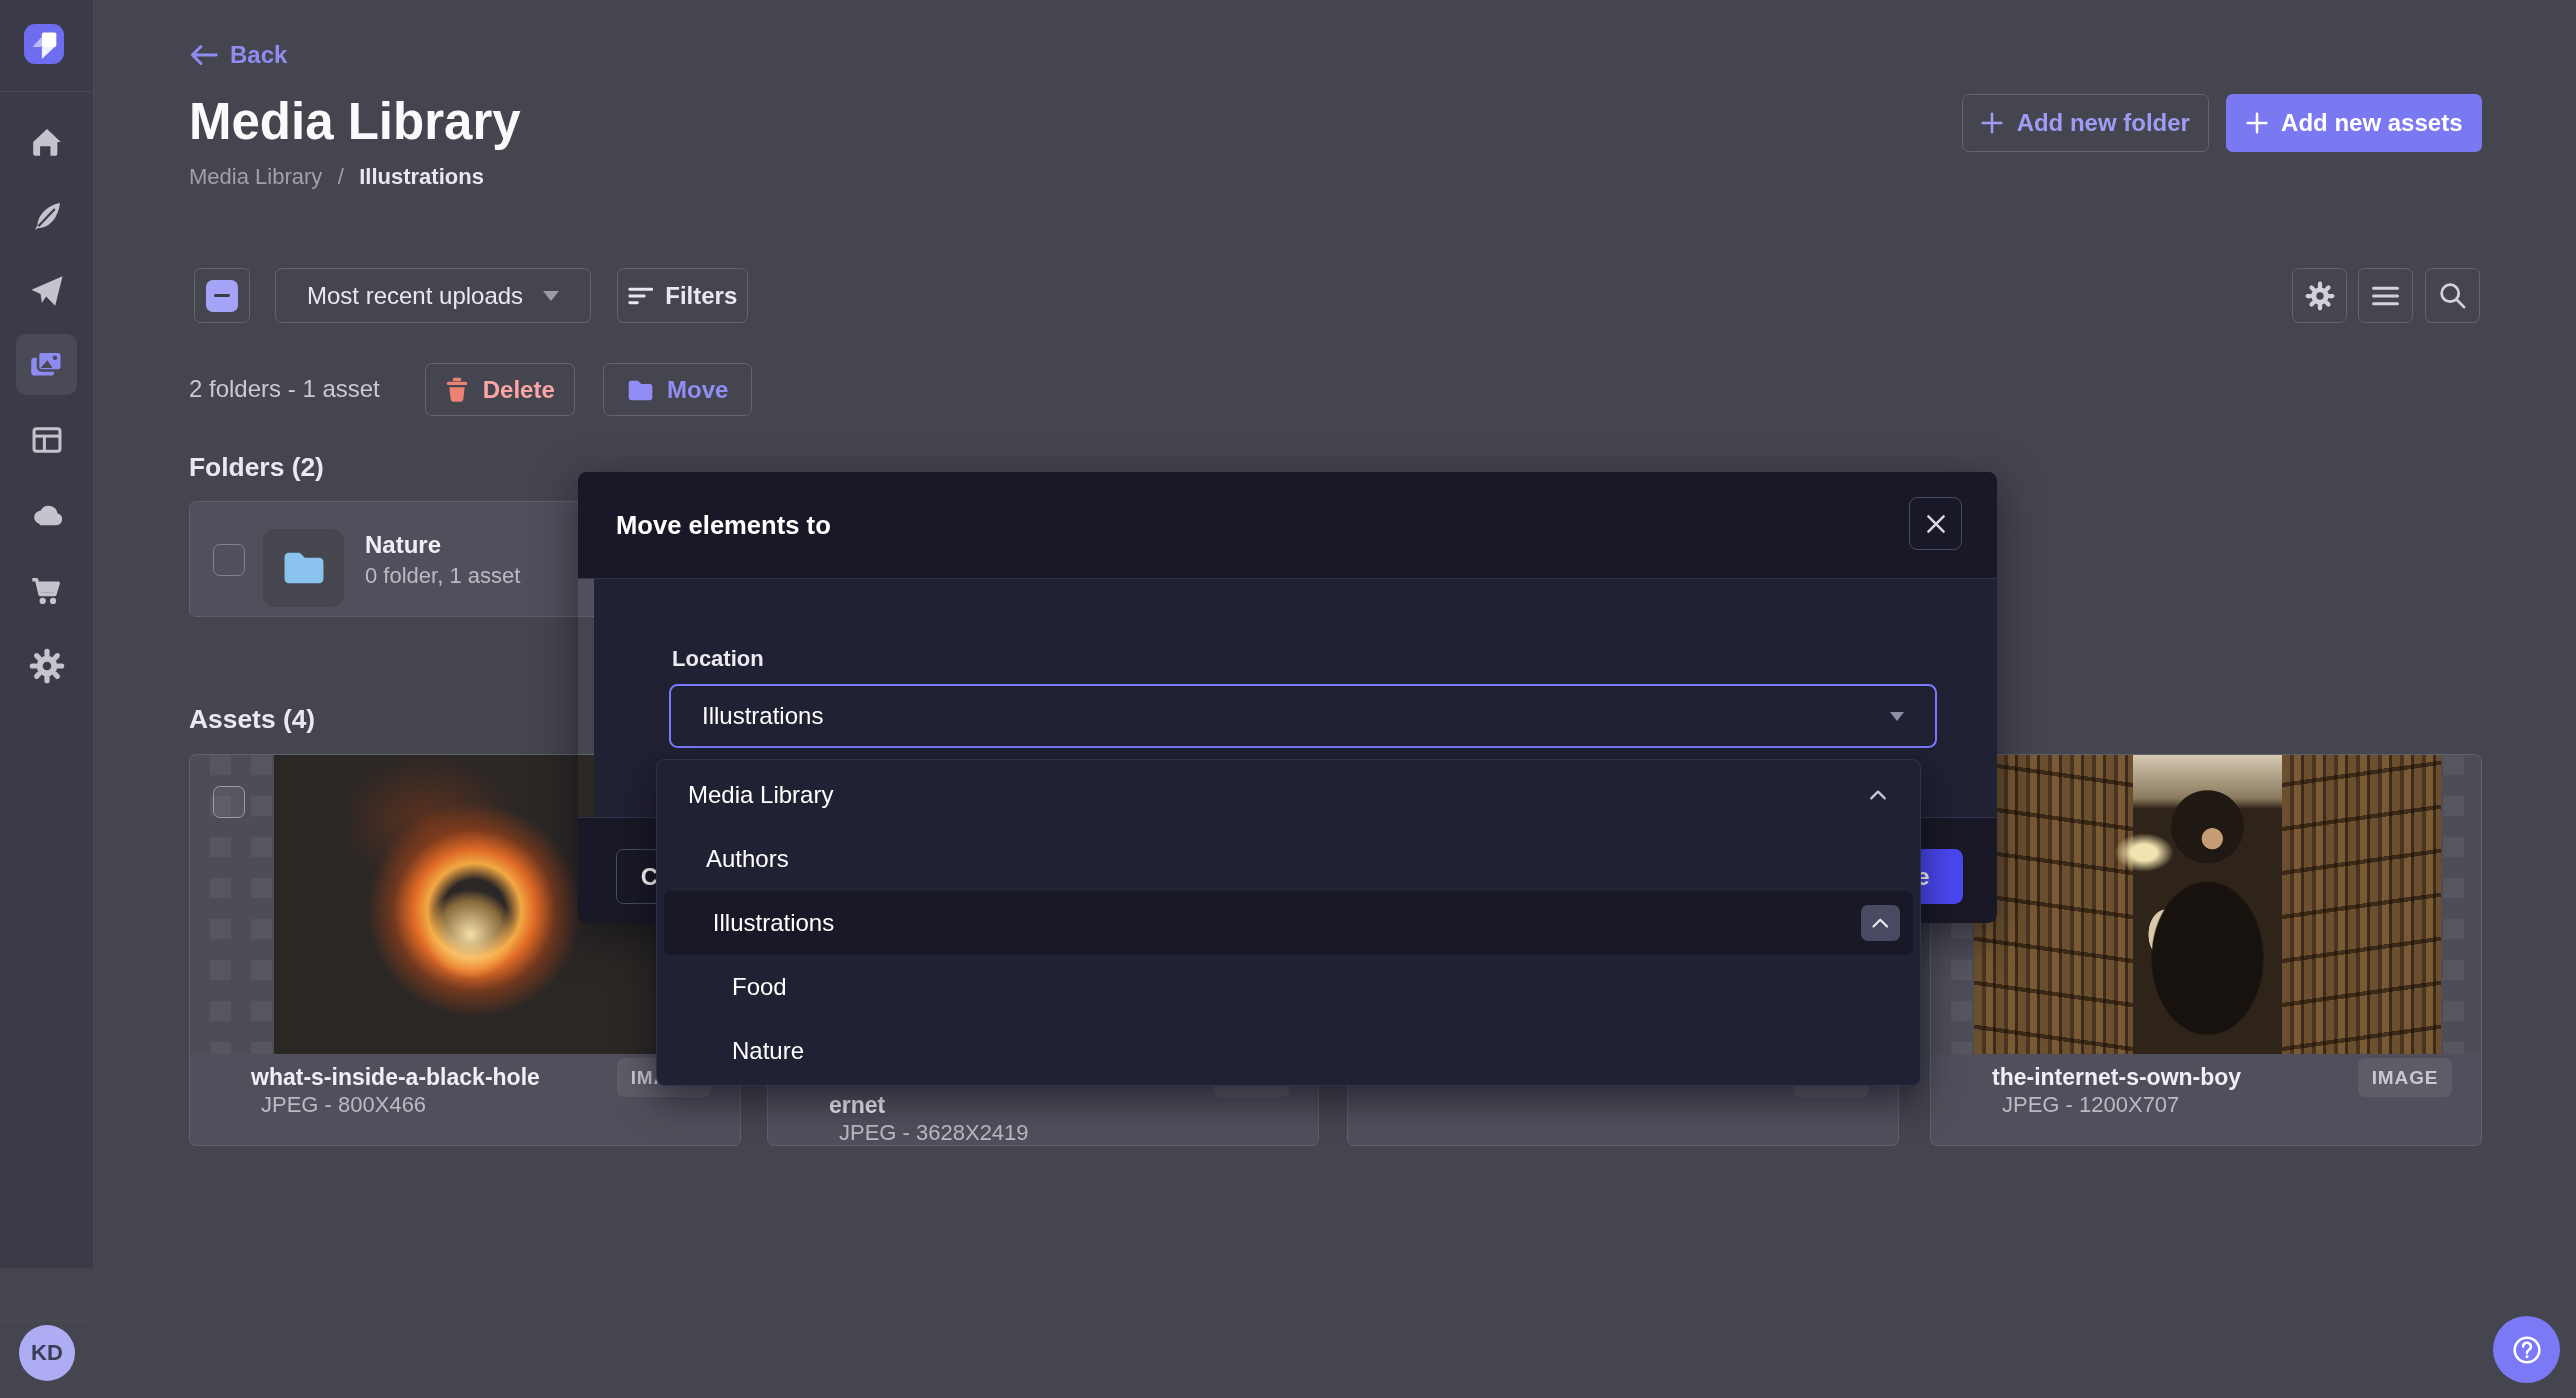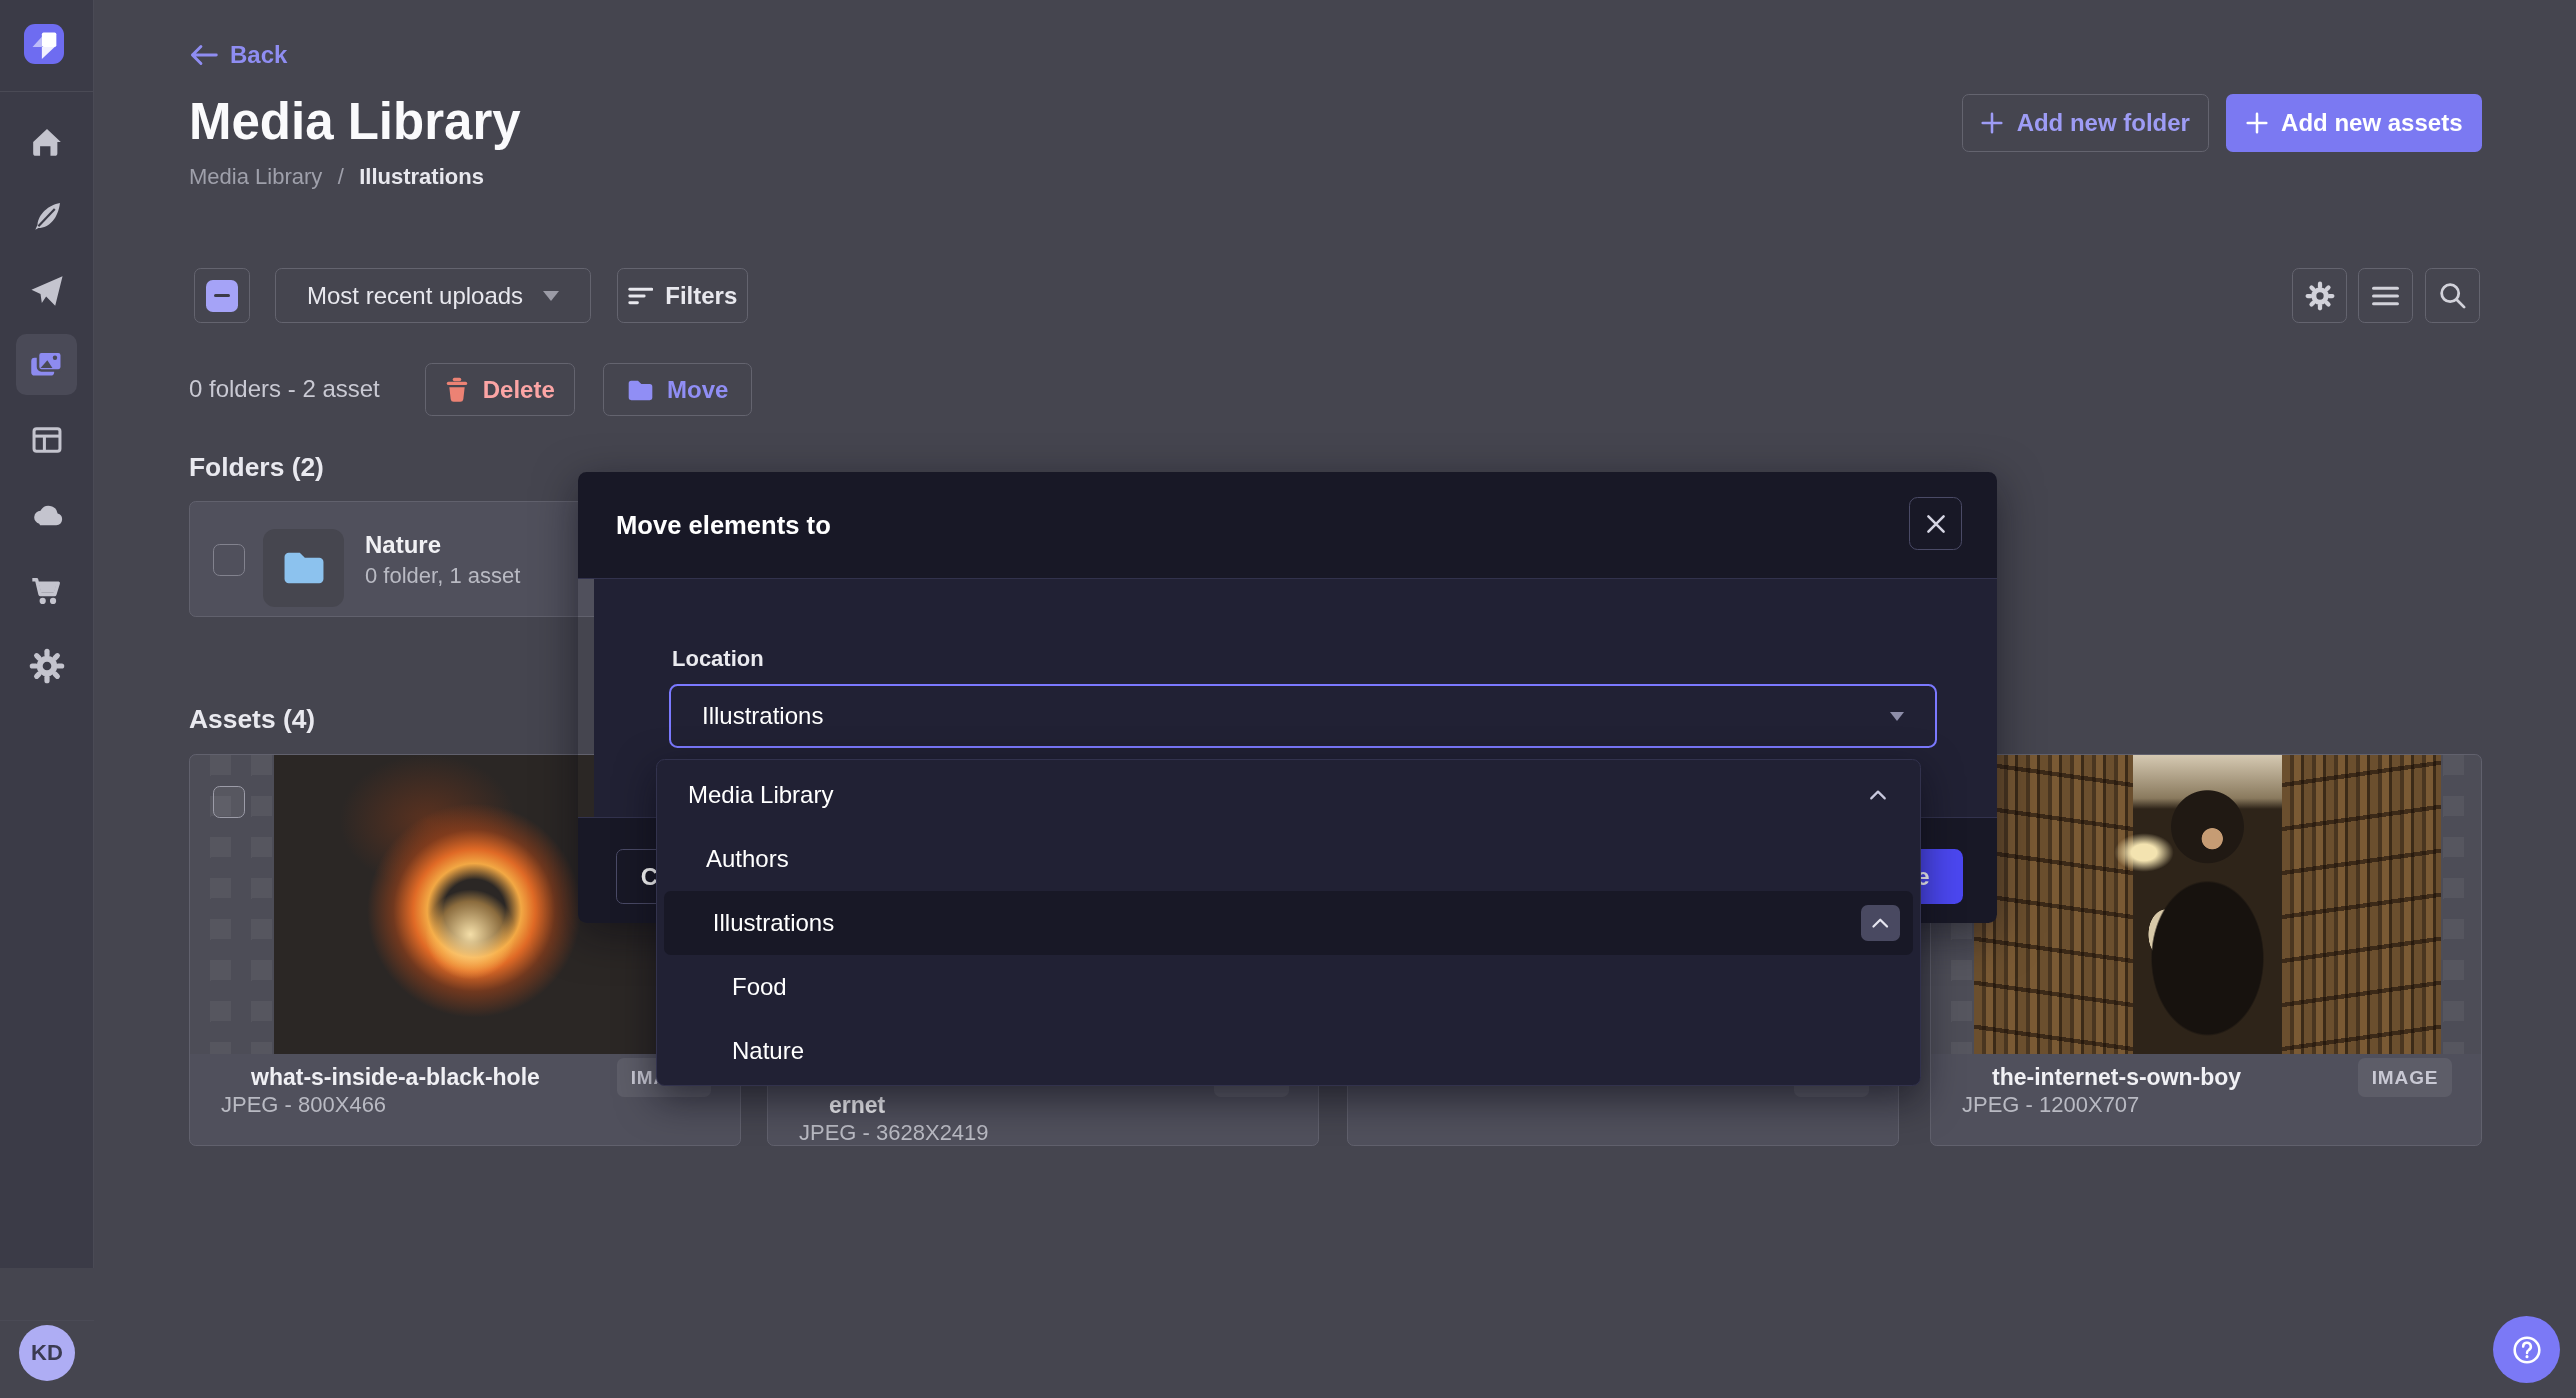--- a/index.html
+++ b/index.html
@@ -51,21 +51,21 @@
   #folder-card .meta{position:absolute;left:175px;top:61px;font-size:22px;color:#b9bac3;}
 
   
   #assets-heading{position:absolute;left:189px;top:704px;font-size:26.4px;font-weight:600;color:#e9e9ef;}
   .asset-card{position:absolute;top:754px;width:552px;height:392px;background:#50505c;border:0.9px solid #61616d;border-radius:6.8px;z-index:1;cursor:pointer;}
   .asset-img{position:absolute;left:0;top:0;width:100%;height:299px;border-radius:6.8px 6.8px 0 0;overflow:hidden;
     background:conic-gradient(#56565f 0 25%, #4d4d57 0 50%) 0 0/41px 41px repeat;}
   .asset-check{position:absolute;left:23px;top:31px;width:32px;height:32px;border:1.7px solid #9c9ca8;border-radius:6.8px;background:rgba(255,255,255,.06);z-index:2;}
   .asset-body{position:absolute;left:0;top:299px;width:100%;height:92px;padding:8.5px 31px 0 31px;}
   .asset-name{font-size:23px;font-weight:600;color:#f0f0f4;line-height:28px;white-space:nowrap;margin-left:30px;}
-  .asset-meta{font-size:22px;color:#b9bac3;line-height:25.6px;margin-top:1.7px;}
+  .asset-meta{font-size:22px;color:#b9bac3;line-height:25.6px;margin-top:1.7px;margin-left:40px;}
   .badge{position:absolute;right:29px;top:303px;min-width:75px;height:39px;border-radius:6.8px;background:#5d5d68;color:#c9c9d4;font-size:19px;font-weight:600;letter-spacing:0.9px;display:flex;align-items:center;justify-content:center;padding:0 13.6px;}
   .photo{position:absolute;top:0;height:299px;}
 
   
   #photo-blackhole{left:84px;width:385px;
     background:
       radial-gradient(circle 60px at 51% 60%, rgba(255,232,175,.95), rgba(255,190,90,.45) 55%, transparent 75%),
       radial-gradient(circle 107px at 52% 52%, rgba(0,0,0,0) 0 31px, #f2a844 47px, #e06a26 61px, rgba(170,70,25,.55) 81px, transparent 107px),
       radial-gradient(ellipse 136px 102px at 40% 22%, rgba(140,60,25,.5), transparent 65%),
       #2b2725;}
@@ -263,21 +263,21 @@
       </g>
     </svg>
   </div>
   <div id="search-btn" class="icon-btn">
     <svg width="31" height="31" viewBox="0 0 40 40">
       <circle cx="17" cy="17" r="11" fill="none" stroke="#d2d2da" stroke-width="3.6"></circle>
       <line x1="25.5" y1="25.5" x2="35" y2="35" stroke="#d2d2da" stroke-width="3.6" stroke-linecap="round"></line>
     </svg>
   </div>
 
-  <div id="sel-summary">0 folders - 2 asset</div>
+  <div id="sel-summary">2 folders - 1 asset</div>
   <div id="delete-btn" class="btn">
     <svg width="24" height="25.6" viewBox="0 0 28 30">
       <rect x="9" y="1" width="10" height="4" rx="2" fill="#ec8274"></rect>
       <rect x="2" y="5.5" width="24" height="4" rx="2" fill="#ec8274"></rect>
       <path d="M5 12 h18 l-1.6 14 a3.5 3.5 0 0 1 -3.5 3 h-7.8 a3.5 3.5 0 0 1 -3.5 -3 Z" fill="#ec8274"></path>
     </svg>
     <span>Delete</span>
   </div>
   <div id="move-btn" class="btn">
     <svg width="27" height="24" viewBox="0 0 32 28">

